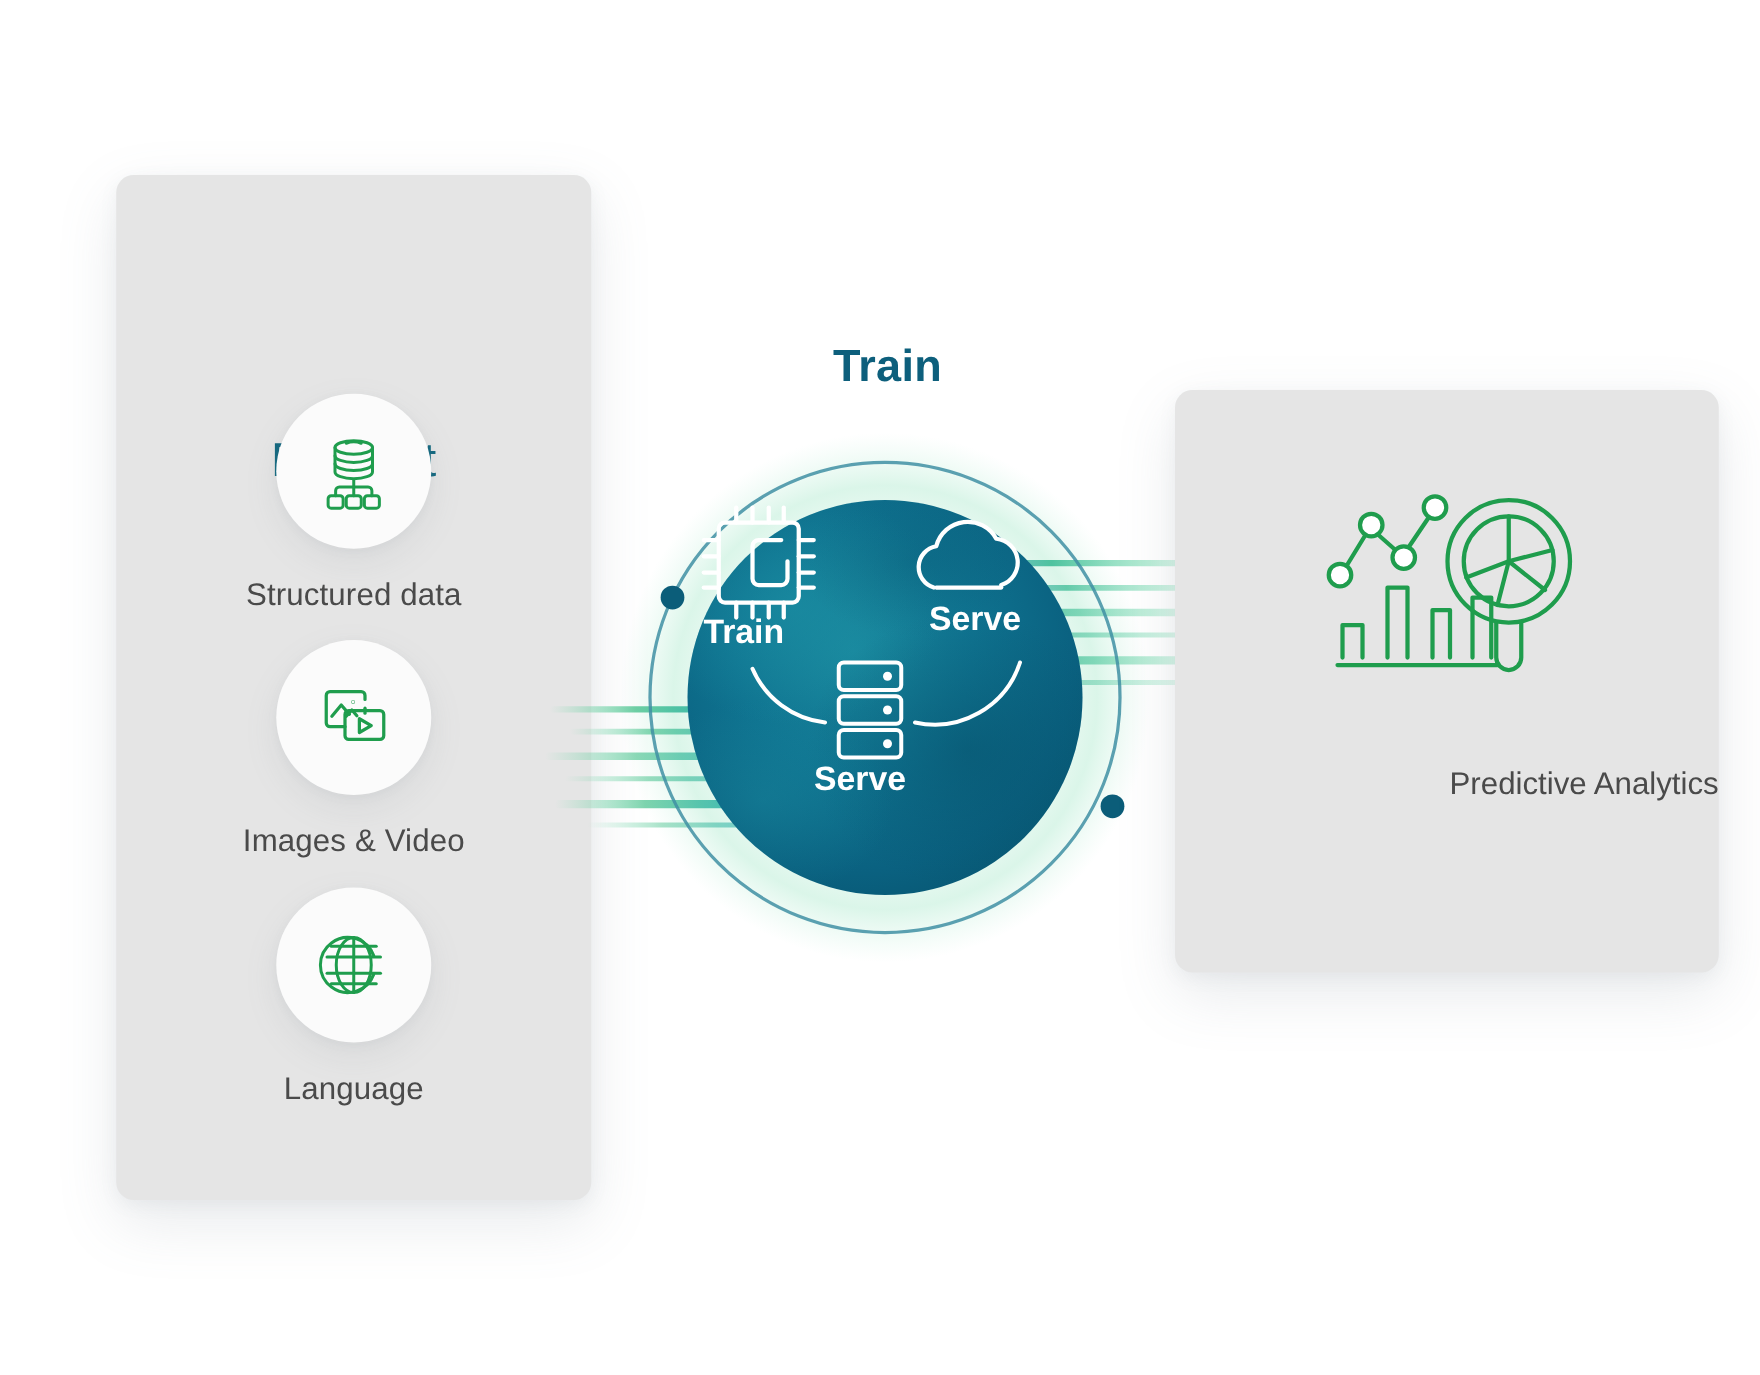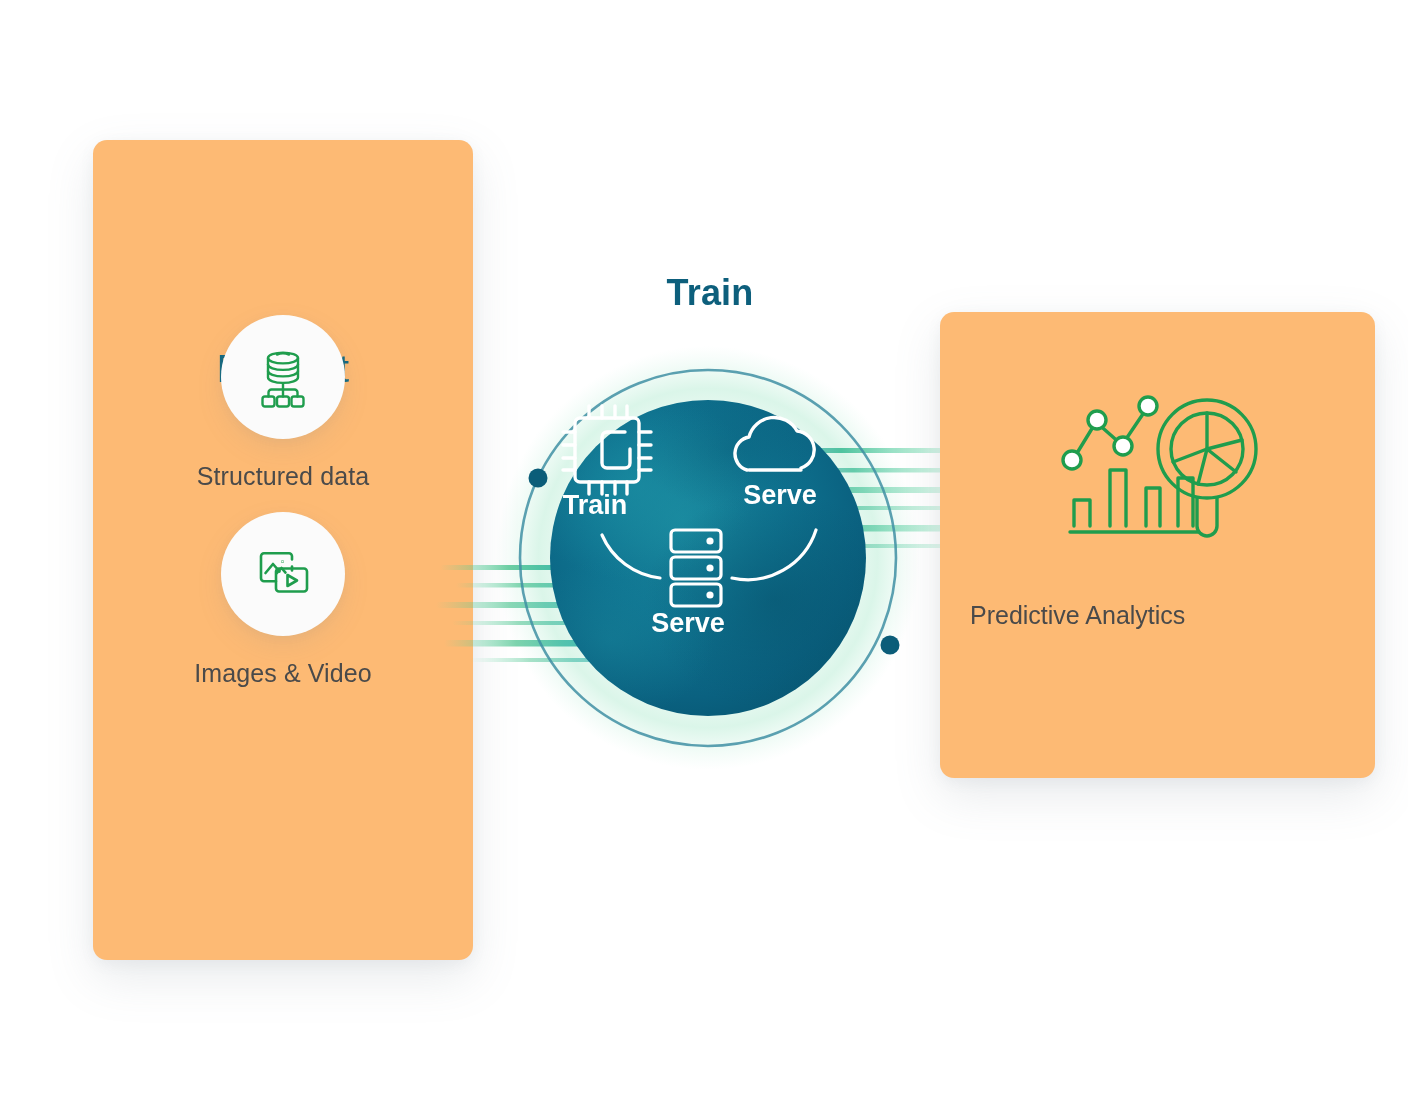--- a/index.html
+++ b/index.html
@@ -15,21 +15,21 @@
   #stage {
     position: relative;
     width: 1408px;
     height: 1100px;
     background: #ffffff;
   }
 
   
   .card {
     position: absolute;
-    background: #fdba74;
+    background: #e5e5e5;
     border-radius: 14px;
     box-shadow: 0 18px 48px rgba(120,130,140,0.16),
                 0 4px 14px rgba(120,130,140,0.08);
   }
 
   #dataset-card {
     left: 93px;
     top: 140px;
     width: 380px;
     height: 820px;
@@ -107,23 +107,23 @@
     left: 0;
     top: 70px;
     width: 435px;
     display: flex;
     justify-content: center;
   }
 
   #outcome-text {
     position: absolute;
     left: 0;
-    top: 280px;
+    top: 292px;
     width: 435px;
-    text-align: left;
+    text-align: right;
     color: #4a4a4a;
     font-size: 25px;
     line-height: 46px;
     font-weight: 400;
     padding-left: 30px;
   }
 
   
   #center-wrap {
     position: absolute;
@@ -197,20 +197,39 @@
             <circle cx="35.5" cy="23.5" r="0.2"></circle>
 
             <rect x="29" y="30.5" width="31" height="23" rx="3"></rect>
             <path d="M40.5 37 v11 l9.5 -5.5 z"></path>
           </g>
         </svg>
       </div>
       <div class="ds-label">Images &amp; Video</div>
     </div>
 
+    <div class="ds-item" id="ds-item-2">
+      <div class="ds-bubble">
+        <svg width="72" height="72" viewBox="0 0 72 72">
+          <g fill="none" stroke="#1f9d4d" stroke-width="2.4" stroke-linecap="round" stroke-linejoin="round">
+
+            <path d="M52 28.5 A22 22 0 1 0 52 43.5"></path>
+
+            <path d="M36 14 a14 22 0 0 0 0 44 a14 22 0 0 0 0 -44"></path>
+            <path d="M36 14 v44"></path>
+
+            <path d="M14.6 29.5 H57.4"></path>
+            <path d="M14.6 42.5 H57.4"></path>
+            <path d="M18 21 H54"></path>
+            <path d="M18 51 H54"></path>
+          </g>
+        </svg>
+      </div>
+      <div class="ds-label">Language</div>
+    </div>
   </div>
 
   <div id="automl-title">Train</div>
 
   <div id="center-wrap">
 
     <svg id="sphere-svg" width="560" height="500" viewBox="0 0 560 500">
       <defs>
         <radialGradient id="sphereGrad" cx="42%" cy="38%" r="72%">
           <stop offset="0%" stop-color="#19879d"></stop>

